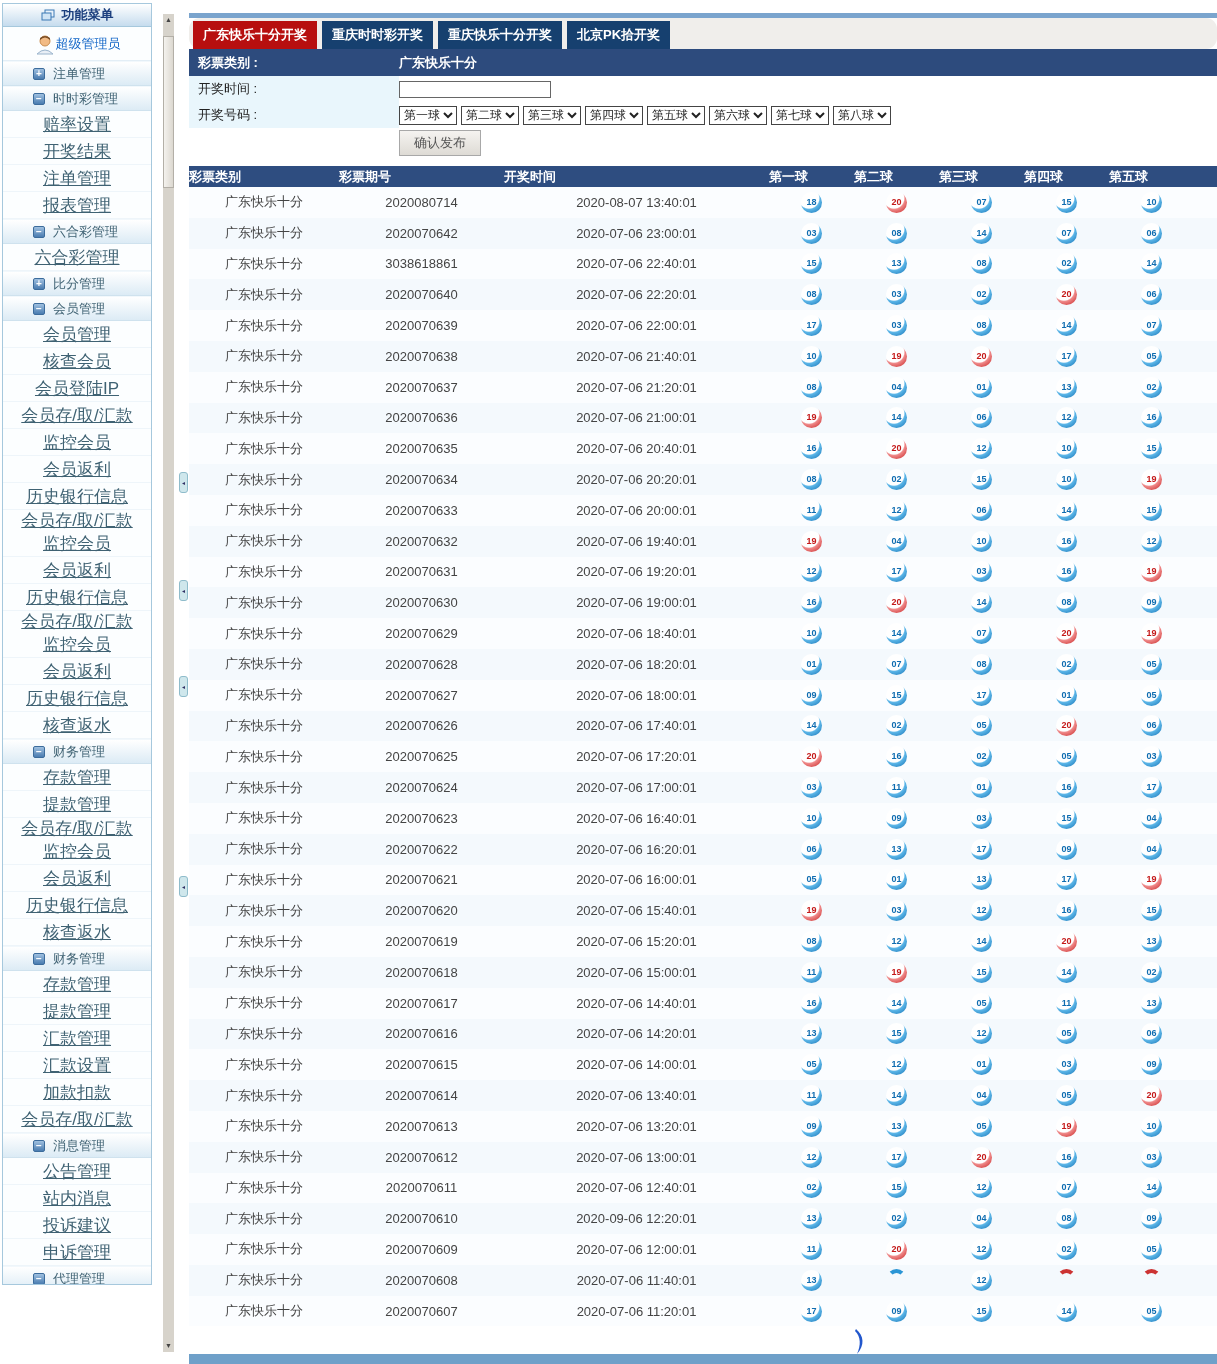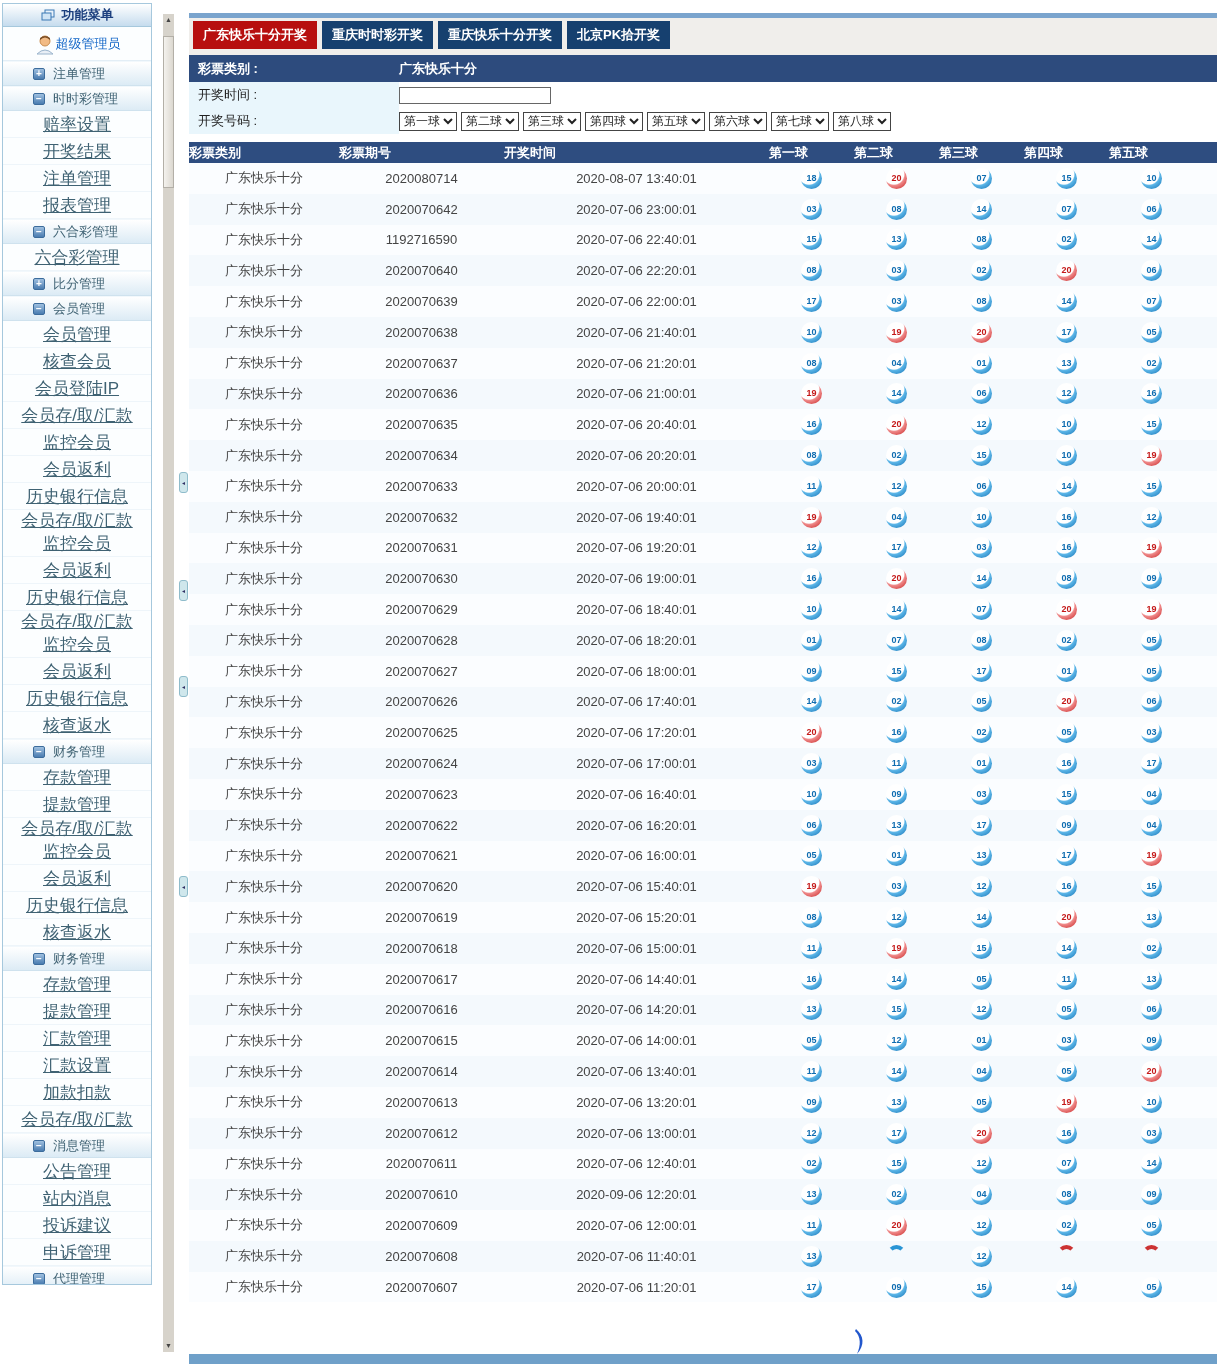--- a/index.html
+++ b/index.html
@@ -34,21 +34,21 @@
   .sb-thumb { position:absolute; left:0; top:22px; width:11px; height:152px;
     background:linear-gradient(90deg,#f4f2ee,#dcd8d0); border:1px solid #b3afa7; cursor:pointer; }
 
   .collapse-handle { position:absolute; left:179px; width:9px; height:21px; background:#cfe7ec;
     border:1px solid #8fbccb; border-radius:3px; font-size:6px; color:#336; display:flex;
     align-items:center; justify-content:center; cursor:pointer; }
 
   
   .main { position:absolute; left:189px; top:13px; width:1028px; }
   .topbar { height:5px; background:#7aa4cd; }
-  .tabrow { height:37px; background:#f0eeeb; padding:3px 0 0 4px; }
+  .tabrow { height:31px; background:#f0eeeb; padding:3px 0 0 4px;border-radius:11px; }
   .tab { display:inline-block; margin-right:5px; padding:5px 10px; font-size:13px;
     font-weight:bold; color:#fff; background:#16406f; cursor:pointer; }
   .tab.active { background:#b70f0f; }
 
   .cat-row { height:27px; background:#2d4b7d; color:#fff; font-weight:bold; font-size:13px;
     display:flex; align-items:center; }
   .cat-row .lbl { padding-left:9px; width:210px; }
   .form-row { height:26px; display:flex; align-items:center; background:#fff; }
   .form-label { width:210px; height:100%; background:#e9f6fc; display:flex; align-items:center;
     padding-left:9px; color:#222; font-size:13px; }
@@ -289,20 +289,23 @@
   <div class="form-row">
     <span class="form-label">开奖时间 :</span>
     <input type="text" value="" style="">
   </div>
 
   <div class="form-row">
     <span class="form-label">开奖号码 :</span>
     <span id="ball-selects"><select><option>第一球</option></select><select><option>第二球</option></select><select><option>第三球</option></select><select><option>第四球</option></select><select><option>第五球</option></select><select><option>第六球</option></select><select><option>第七球</option></select><select><option>第八球</option></select></span>
   </div>
 
+  <div class="btn-row">
+    <button>确认发布</button>
+  </div>
 
   <div class="gap"></div>
 
   <table class="results">
     <colgroup>
       <col style="width:150px">
         <col style="width:165px">
         <col style="width:265px">
       <col style="width:85px">
         <col style="width:85px">
@@ -342,21 +345,21 @@
           <td>2020-07-06 23:00:01</td>
           <td><span class="ball">03</span></td>
           <td><span class="ball">08</span></td>
           <td><span class="ball">14</span></td>
           <td><span class="ball">07</span></td>
           <td><span class="ball">06</span></td>
           <td></td>
         </tr>
         <tr>
           <td>广东快乐十分</td>
-          <td>1192716590</td>
+          <td>3038618861</td>
           <td>2020-07-06 22:40:01</td>
           <td><span class="ball">15</span></td>
           <td><span class="ball">13</span></td>
           <td><span class="ball">08</span></td>
           <td><span class="ball">02</span></td>
           <td><span class="ball">14</span></td>
           <td></td>
         </tr>
         <tr>
           <td>广东快乐十分</td>

